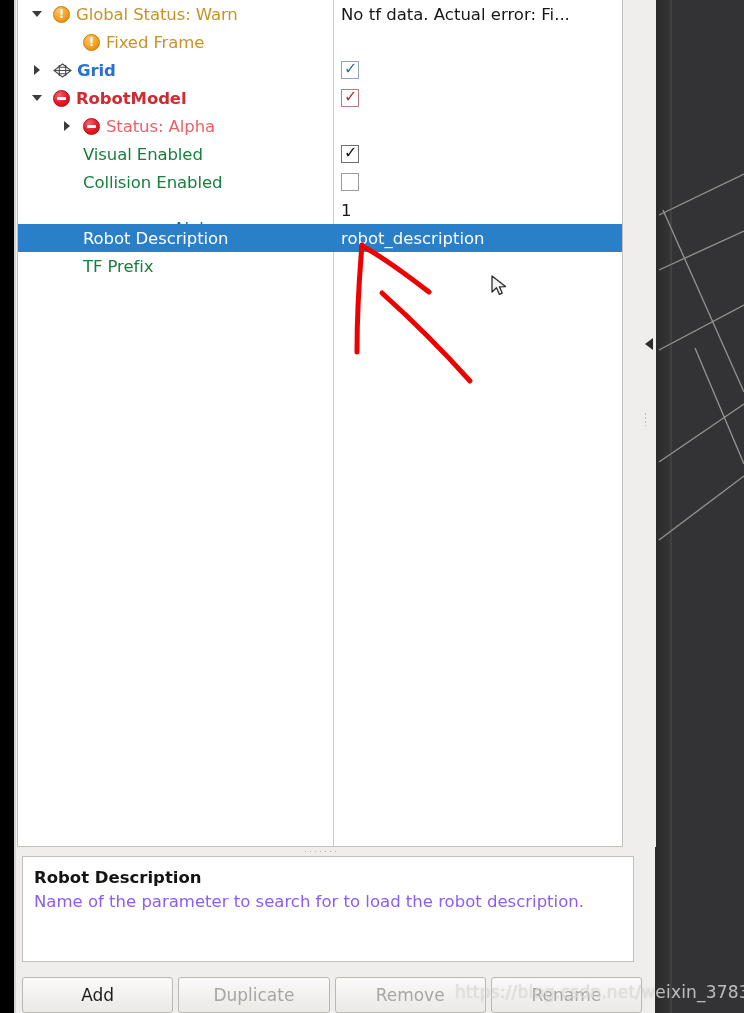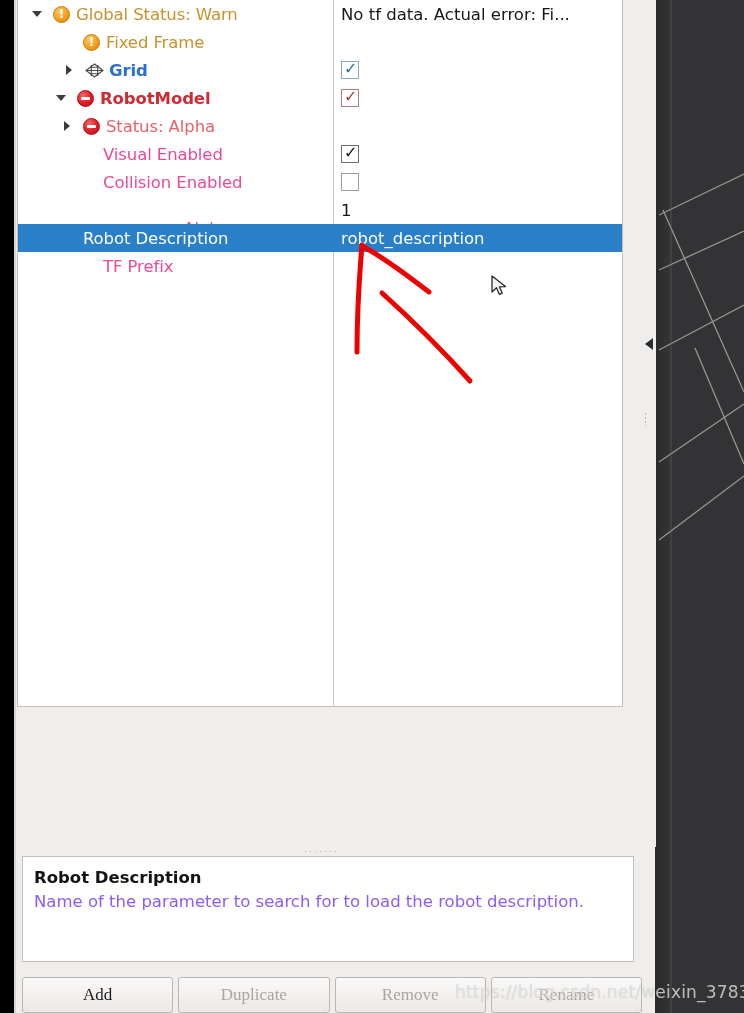--- a/index.html
+++ b/index.html
@@ -54,21 +54,21 @@
     width: 2px; height: 1013px;
     background: #d9d6d2;
   }
 
   
   #tree-panel {
     position: absolute;
     left: 3px;
     top: 0;
     width: 606px;
-    height: 707px;
+    height: 847px;
     background: #ffffff;
     border: 1px solid #c3bfbb;
     border-top: none;
     box-sizing: border-box;
     overflow: hidden;
   }
   #tree-col-divider {
     position: absolute;
     left: 315px;
     top: 0;
@@ -175,21 +175,21 @@
   }
   .label {
     font-size: 16.5px;
     white-space: nowrap;
     letter-spacing: -0.1px;
   }
   .label.warn { color: #c8922a; }
   .label.err-bold { color: #cf2b33; font-weight: bold; }
   .label.err { color: #ea6168; }
   .label.grid-blue { color: #2b6fd0; font-weight: bold; }
-  .label.plain { color: #ec4899; margin-left: 20px; }
+  .label.plain { color: #15803d; }
   .label.sel { color: #ffffff; }
 
   .ckbox {
     width: 18px; height: 18px;
     box-sizing: border-box;
     background: #ffffff;
     position: relative;
     display: inline-block;
   }
   .ckbox.b-blue { border: 1px solid #8ca6c4; }
@@ -274,21 +274,20 @@
     height: 36px;
     background: linear-gradient(to bottom, #fbfafa 0%, #f2f0ee 55%, #eceae7 100%);
     border: 1px solid #bbb7b3;
     border-radius: 3px;
     box-sizing: border-box;
     display: flex;
     align-items: center;
     justify-content: center;
     font-size: 17px;
     color: #1c1c1c;
-    font-family: Liberation Serif, serif;
   }
   .btn.disabled { color: #a9a5a2; }
 
   
   #collapse-handle {
     position: absolute;
     left: 628px;
     top: 0;
     width: 14px;
     height: 847px;
@@ -391,21 +390,21 @@
           <div class="trow">
             <div class="name-cell" style="padding-left: 42px;">
               <div class="expander"></div>
               <div style="width: 9px; flex: 0 0 9px;"></div>
               <div class="status-ico warn"></div>
               <span class="label warn">Fixed Frame</span>
             </div>
             <div class="value-cell"></div>
           </div>
           <div class="trow">
-            <div class="name-cell" style="padding-left: 12px; margin-left: 32px;">
+            <div class="name-cell" style="padding-left: 12px;">
               <div class="expander">
                 <div class="tri-right"></div>
               </div>
               <div style="width: 9px; flex: 0 0 9px;"></div>
               <div class="grid-ico"><svg width="19" height="15" viewBox="0 0 19 15">
                   <g stroke="#4a4a4a" stroke-width="1.1" fill="none">
                     <path d="M9.5 1 L18 7.5 L9.5 14 L1 7.5 Z"></path>
                     <path d="M5.2 4.3 L13.8 4.3 M5.2 10.7 L13.8 10.7"></path>
                     <path d="M6.3 1.9 L6.3 13.1 M12.7 1.9 L12.7 13.1" transform="translate(0,0)"></path>
                     <path d="M1 7.5 L18 7.5"></path>
@@ -413,21 +412,21 @@
                 </svg></div>
               <span class="label grid-blue">Grid</span>
             </div>
             <div class="value-cell">
               <span class="ckbox b-blue">
                 <span class="ckmark blue">✓</span>
               </span>
             </div>
           </div>
           <div class="trow">
-            <div class="name-cell" style="padding-left: 12px; margin-left: 24px;">
+            <div class="name-cell" style="padding-left: 12px;">
               <div class="expander">
                 <div class="tri-down"></div>
               </div>
               <div style="width: 9px; flex: 0 0 9px;"></div>
               <div class="status-ico err"></div>
               <span class="label err-bold">RobotModel</span>
             </div>
             <div class="value-cell">
               <span class="ckbox b-red">
                 <span class="ckmark red">✓</span>

